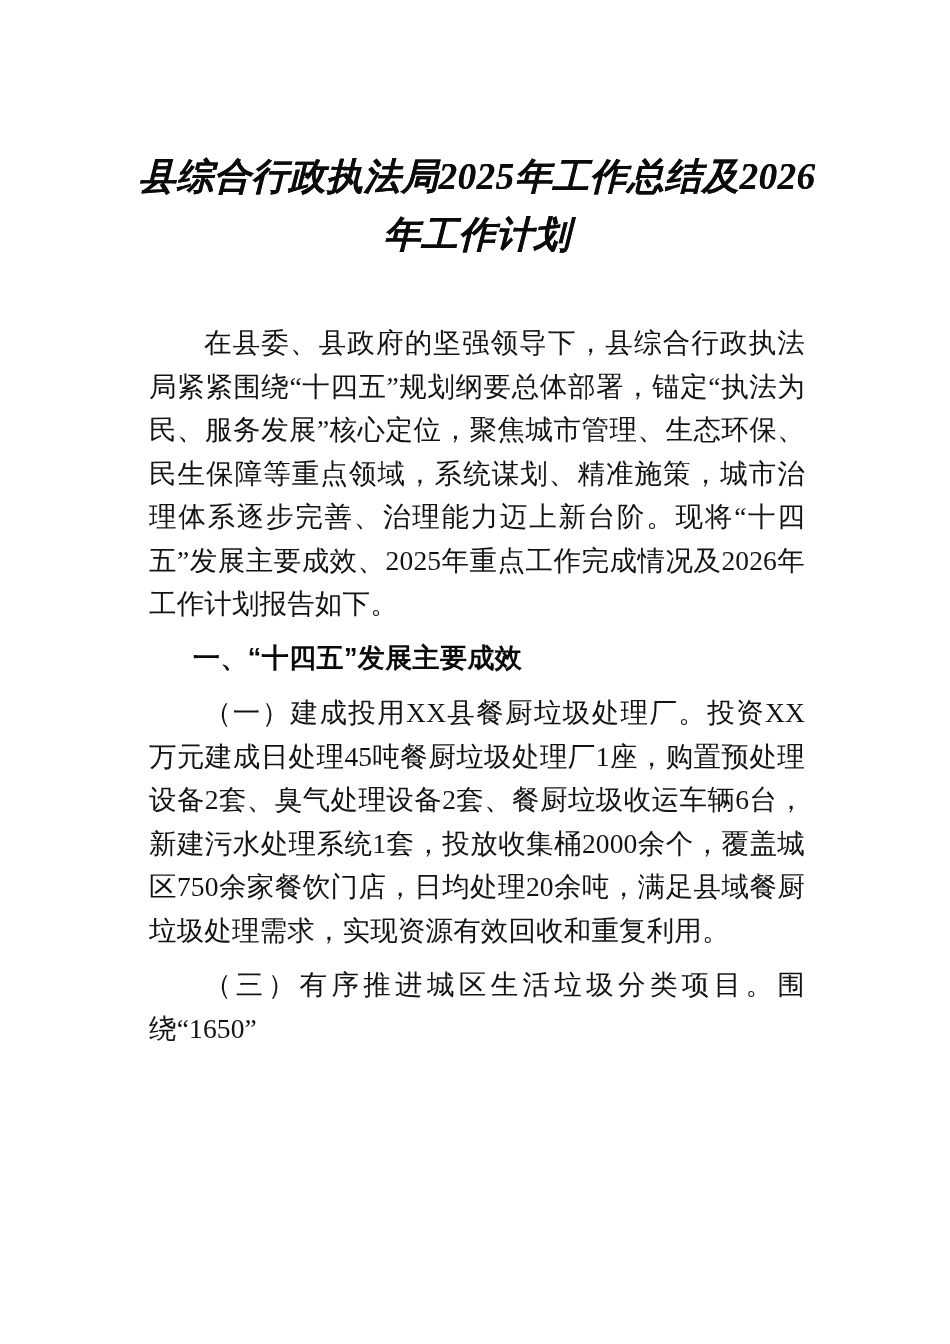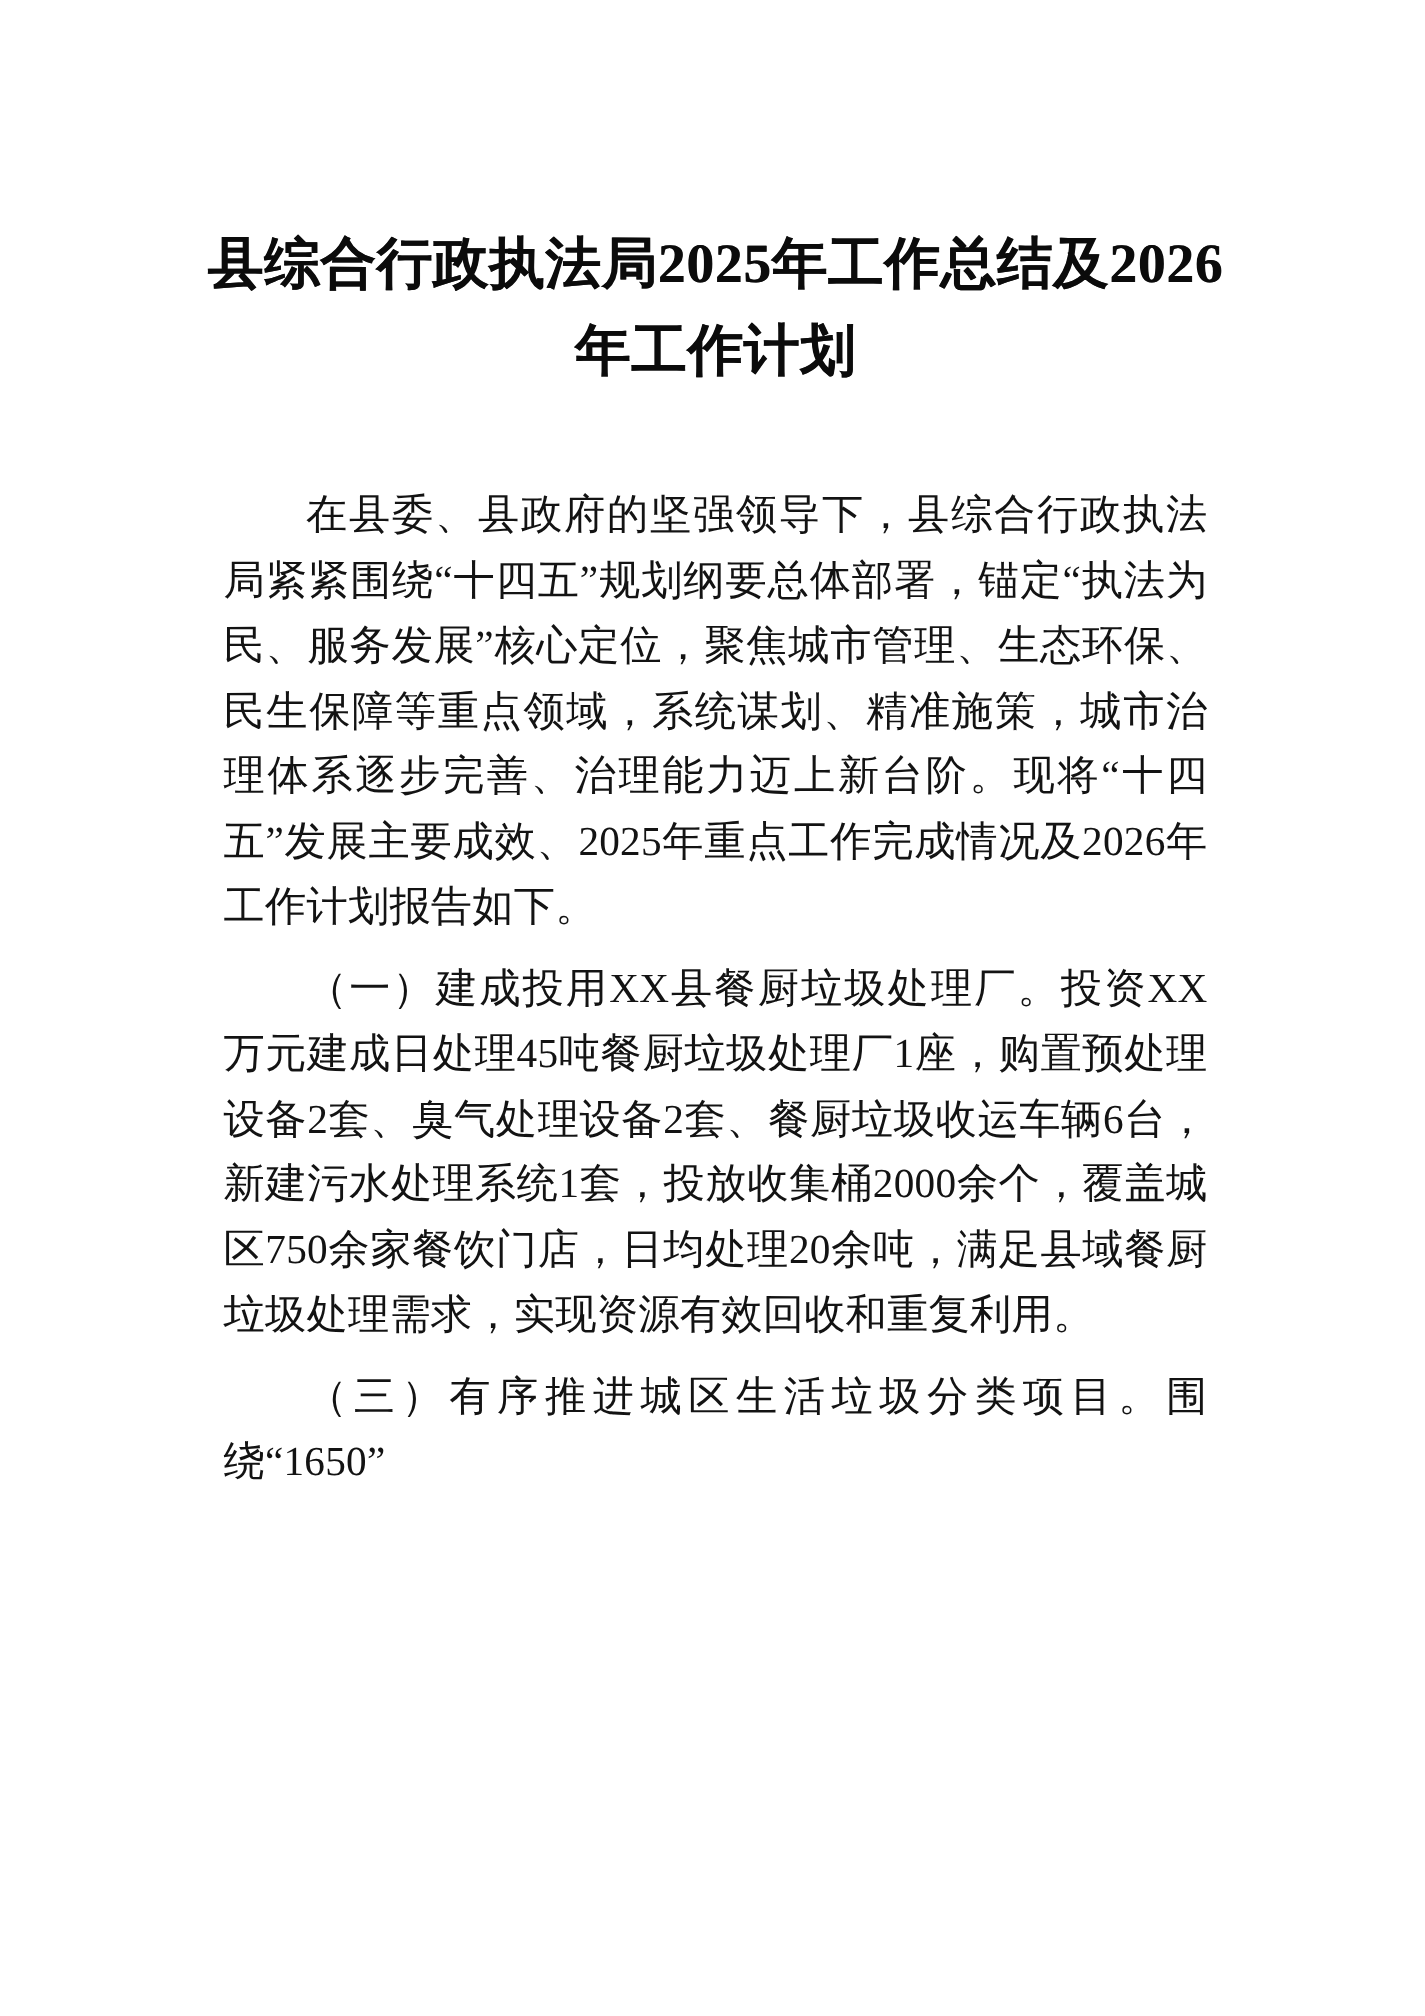--- a/index.html
+++ b/index.html
@@ -37,20 +37,21 @@
     padding: 0;
     font-family: "Liberation Serif", "DejaVu Serif", serif;
     font-weight: bold;
     font-size: 37px;
     line-height: 58px;
     text-align: center;
     letter-spacing: 0.5px;
     color: #0b0b0b;
     padding-top: 148px;
     text-shadow: 0.35px 0 0 #1a1a1a;
+    font-style: italic;
   }
 
   
   .title-gap { height: 46px; }
 
   
   .para {
     margin: 11px;
     padding: 0;
     font-family: "Liberation Serif", "DejaVu Serif", serif;
@@ -89,20 +90,21 @@
 <div id="page">
 
   <div id="doc-body">
 
     <h1 class="doc-title">县综合行政执法局2025年工作总结及2026年工作计划</h1>
 
     <div class="title-gap"></div>
 
     <p class="para">在县委、县政府的坚强领导下，县综合行政执法局紧紧围绕“十四五”规划纲要总体部署，锚定“执法为民、服务发展”核心定位，聚焦城市管理、生态环保、民生保障等重点领域，系统谋划、精准施策，城市治理体系逐步完善、治理能力迈上新台阶。现将“十四五”发展主要成效、2025年重点工作完成情况及2026年工作计划报告如下。</p>
 
+    <p class="heading-1">一、“十四五”发展主要成效</p>
 
     <p class="para">（一）建成投用XX县餐厨垃圾处理厂。投资XX万元建成日处理45吨餐厨垃圾处理厂1座，购置预处理设备2套、臭气处理设备2套、餐厨垃圾收运车辆6台，新建污水处理系统1套，投放收集桶2000余个，覆盖城区750余家餐饮门店，日均处理20余吨，满足县域餐厨垃圾处理需求，实现资源有效回收和重复利用。</p>
 
 
     <p class="para">（三）有序推进城区生活垃圾分类项目。围绕“1650”</p>
 
   </div>
 
 </div>
 

